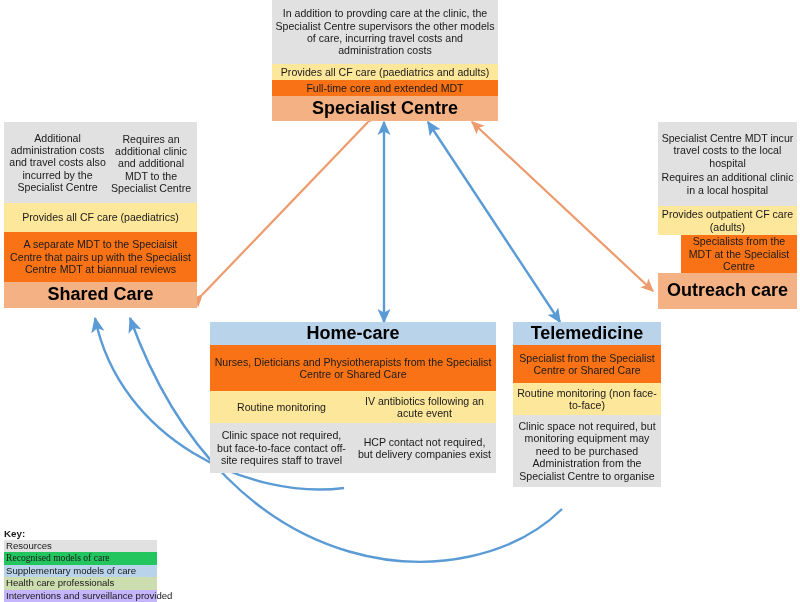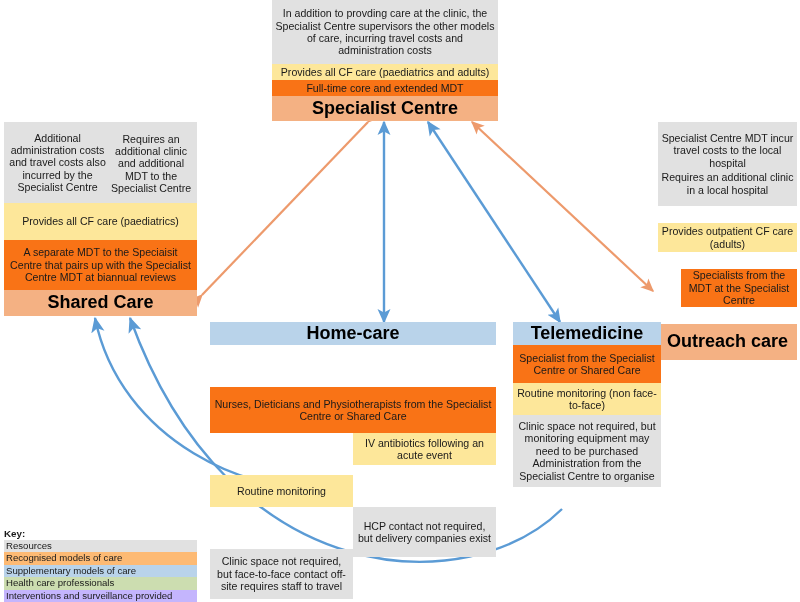--- a/index.html
+++ b/index.html
@@ -47,46 +47,46 @@
   .band.supplement  { background: #b9d3ea; color: #000000; }
   .band.title {
     font-weight: bold;
     font-size: 18px;
   }
   .band.body { font-size: 10.6px; }
 
   
   .split-row { display: flex; }
   .split-row > .band { flex: 1 1 0; }
-  .col-left  { flex: 0 0 58%; margin-top: 42px; }
+  .col-left  { flex: 0 0 58%; }
   .col-right { flex: 0 0 42%; }
 
   
   #key {
     position: absolute;
     left: 4px;
     top: 528px;
-    width: 193px;
+    width: 153px;
     font-size: 9.6px;
     color: #1a1a1a;
   }
   #key .key-title {
     font-weight: bold;
     font-size: 9.8px;
     padding-bottom: 1px;
   }
   #key .key-row {
     box-sizing: border-box;
     height: 12.4px;
     line-height: 12.4px;
     padding-left: 2px;
     white-space: nowrap;
   }
   #key .k-resources  { background: #e1e1e1; }
-  #key .k-recognised { background: #fdba74; }
+  #key .k-recognised { background: #22c55e; font-family: Liberation Serif, serif; }
   #key .k-supplement { background: #b9d3ea; }
   #key .k-hcp        { background: #ccddb0; }
   #key .k-interven   { background: #c4b5fd; }
 </style>
 </head>
 <body>
 
 <div id="canvas">
 
   <svg class="arrow-layer" viewBox="0 0 800 602" width="800" height="602">
@@ -132,26 +132,26 @@
     <div class="band interven body" style="height:16px;">Provides all CF care (paediatrics and adults)</div>
     <div class="band hcp body" style="height:16px;">Full-time core and extended MDT</div>
     <div class="band recognised title" style="height:25px;">Specialist Centre</div>
   </div>
 
   <div class="model-box" style="left:4px; top:122px; width:193px;">
     <div class="band resources body" style="height:81px; flex-direction:row; justify-content:center;">
       <span>Additional administration costs and travel costs also incurred by the Specialist Centre</span>
       <span style="margin-top:2px;">Requires an additional clinic and additional MDT to the Specialist Centre</span>
     </div>
-    <div class="band interven body" style="height:37px;">Provides all CF care (paediatrics)</div>
+    <div class="band interven body" style="height:29px;">Provides all CF care (paediatrics)</div>
     <div class="band hcp body" style="height:50px;">A separate MDT to the Speciaisit Centre that pairs up with the Specialist Centre MDT at biannual reviews</div>
     <div class="band recognised title" style="height:26px;">Shared Care</div>
   </div>
 
-  <div class="model-box" style="left:658px; top:122px; width:139px;gap:17px;">
+  <div class="model-box" style="left:658px; top:122px; width:139px;">
     <div class="band resources body" style="height:84px; flex-direction:column; justify-content:center;">
       <span>Specialist Centre MDT incur travel costs to the local hospital</span>
       <span style="margin-top:2px;">Requires an additional clinic in a local hospital</span>
     </div>
     <div class="band interven body" style="height:29px;">Provides outpatient CF care (adults)</div>
     <div class="band hcp body" style="height:38px;margin-left:23px;">Specialists from the MDT at the Specialist Centre</div>
     <div class="band recognised title" style="height:36px;">Outreach care</div>
   </div>
 
   <div class="model-box" style="left:210px; top:322px; width:286px;">

